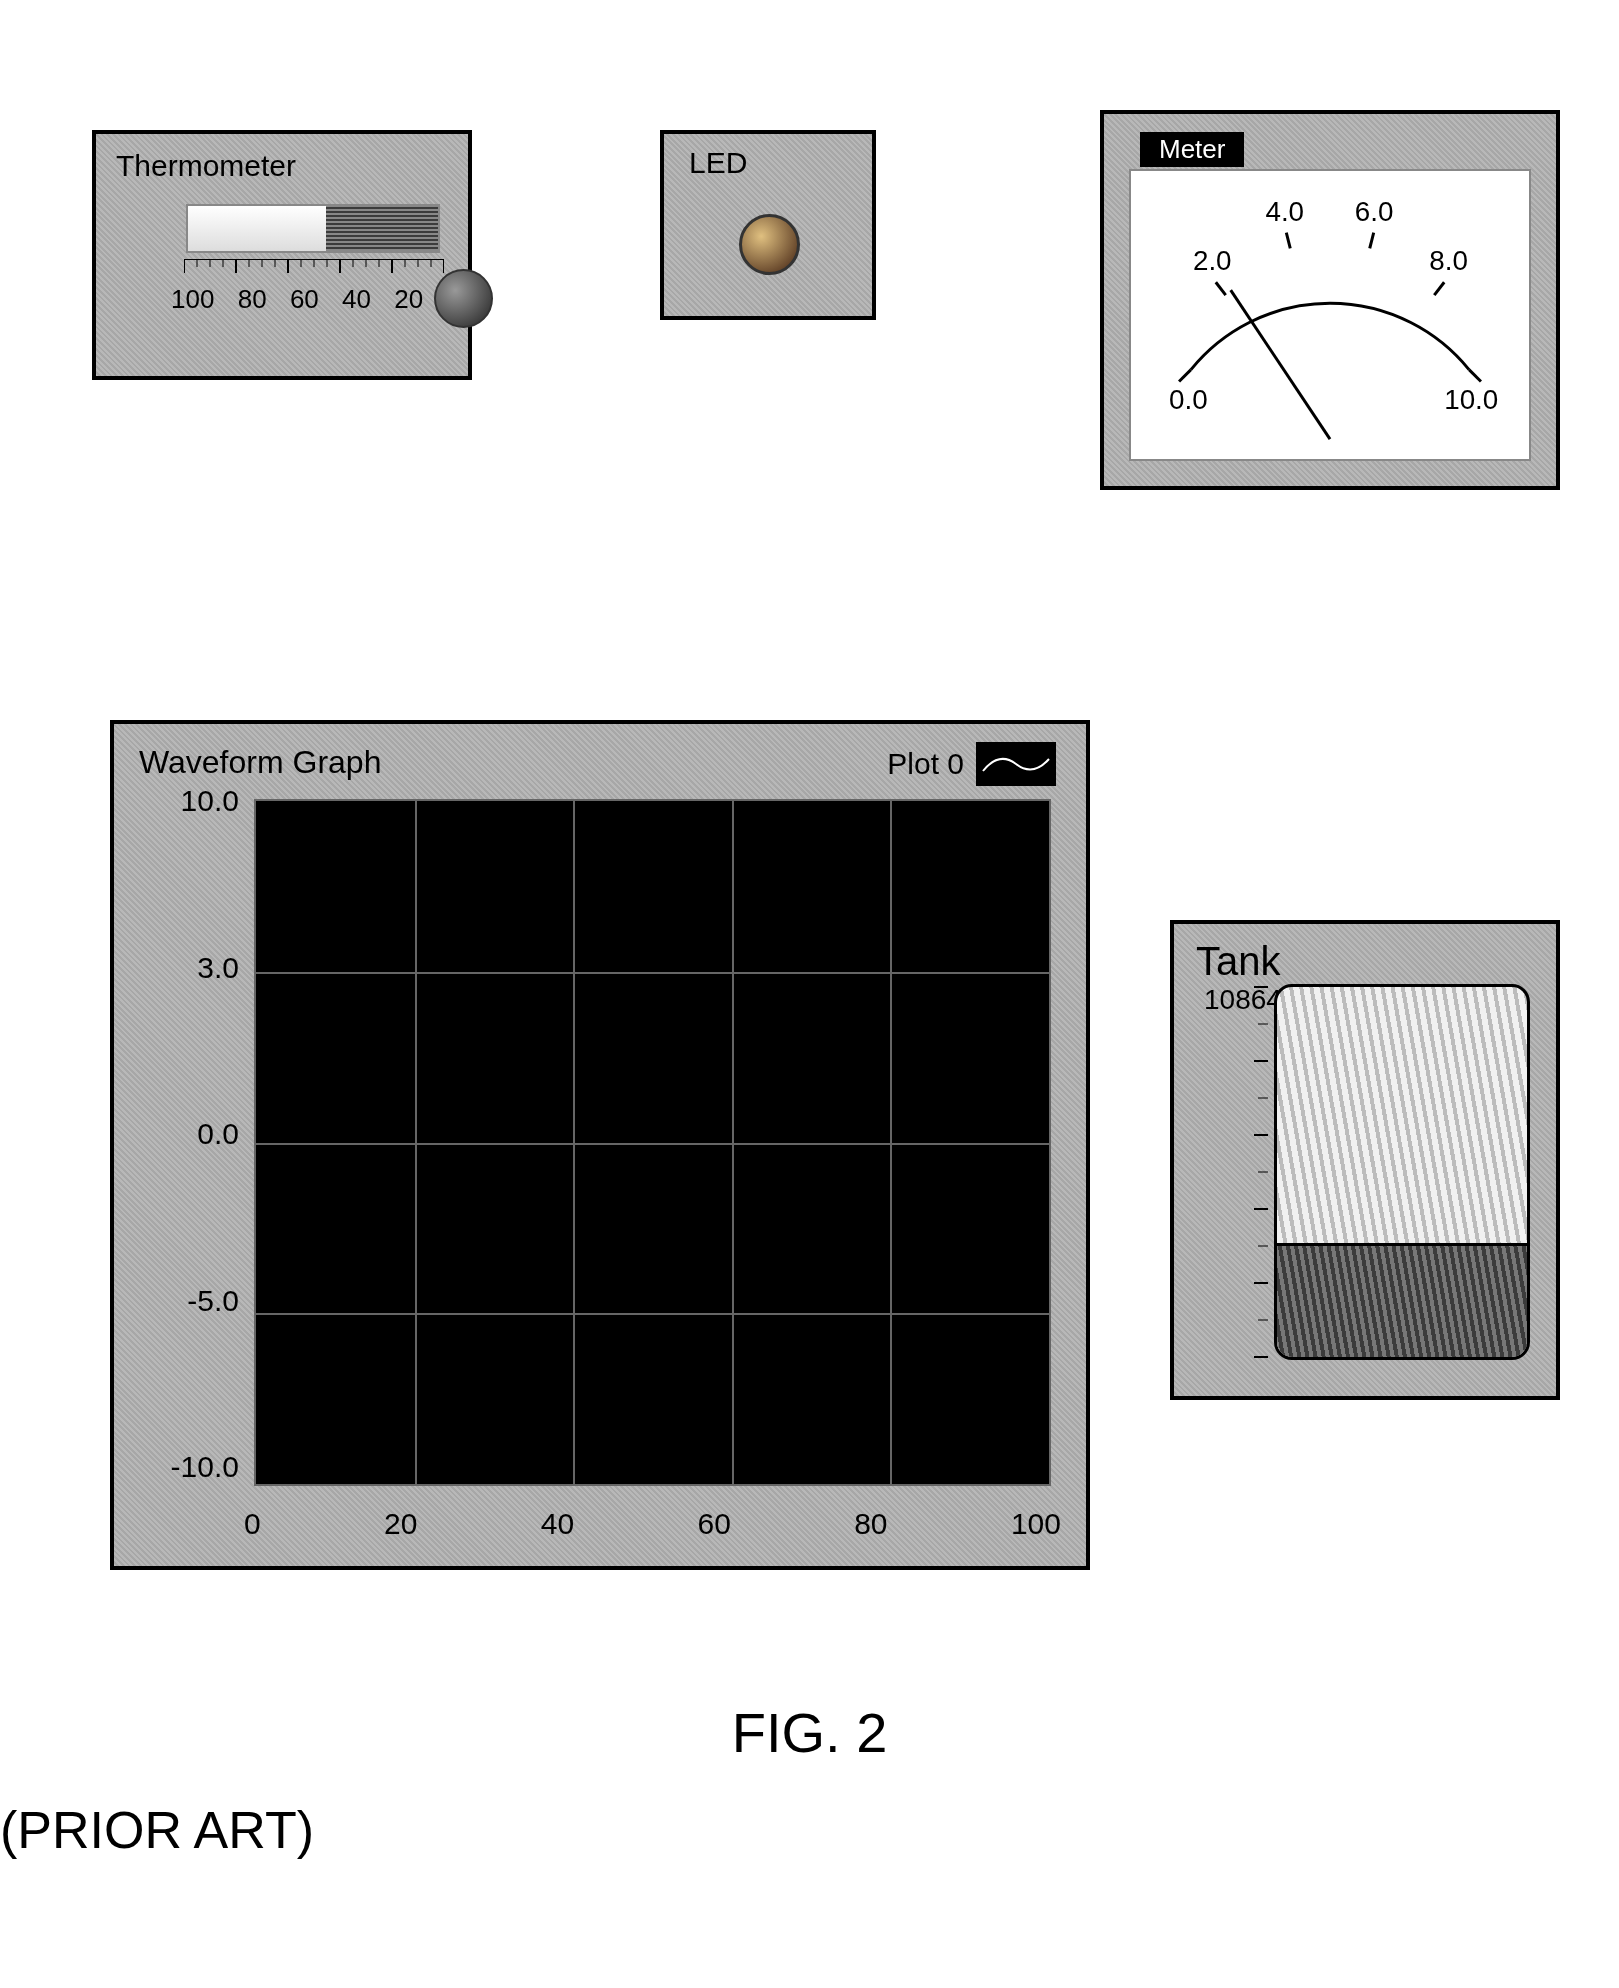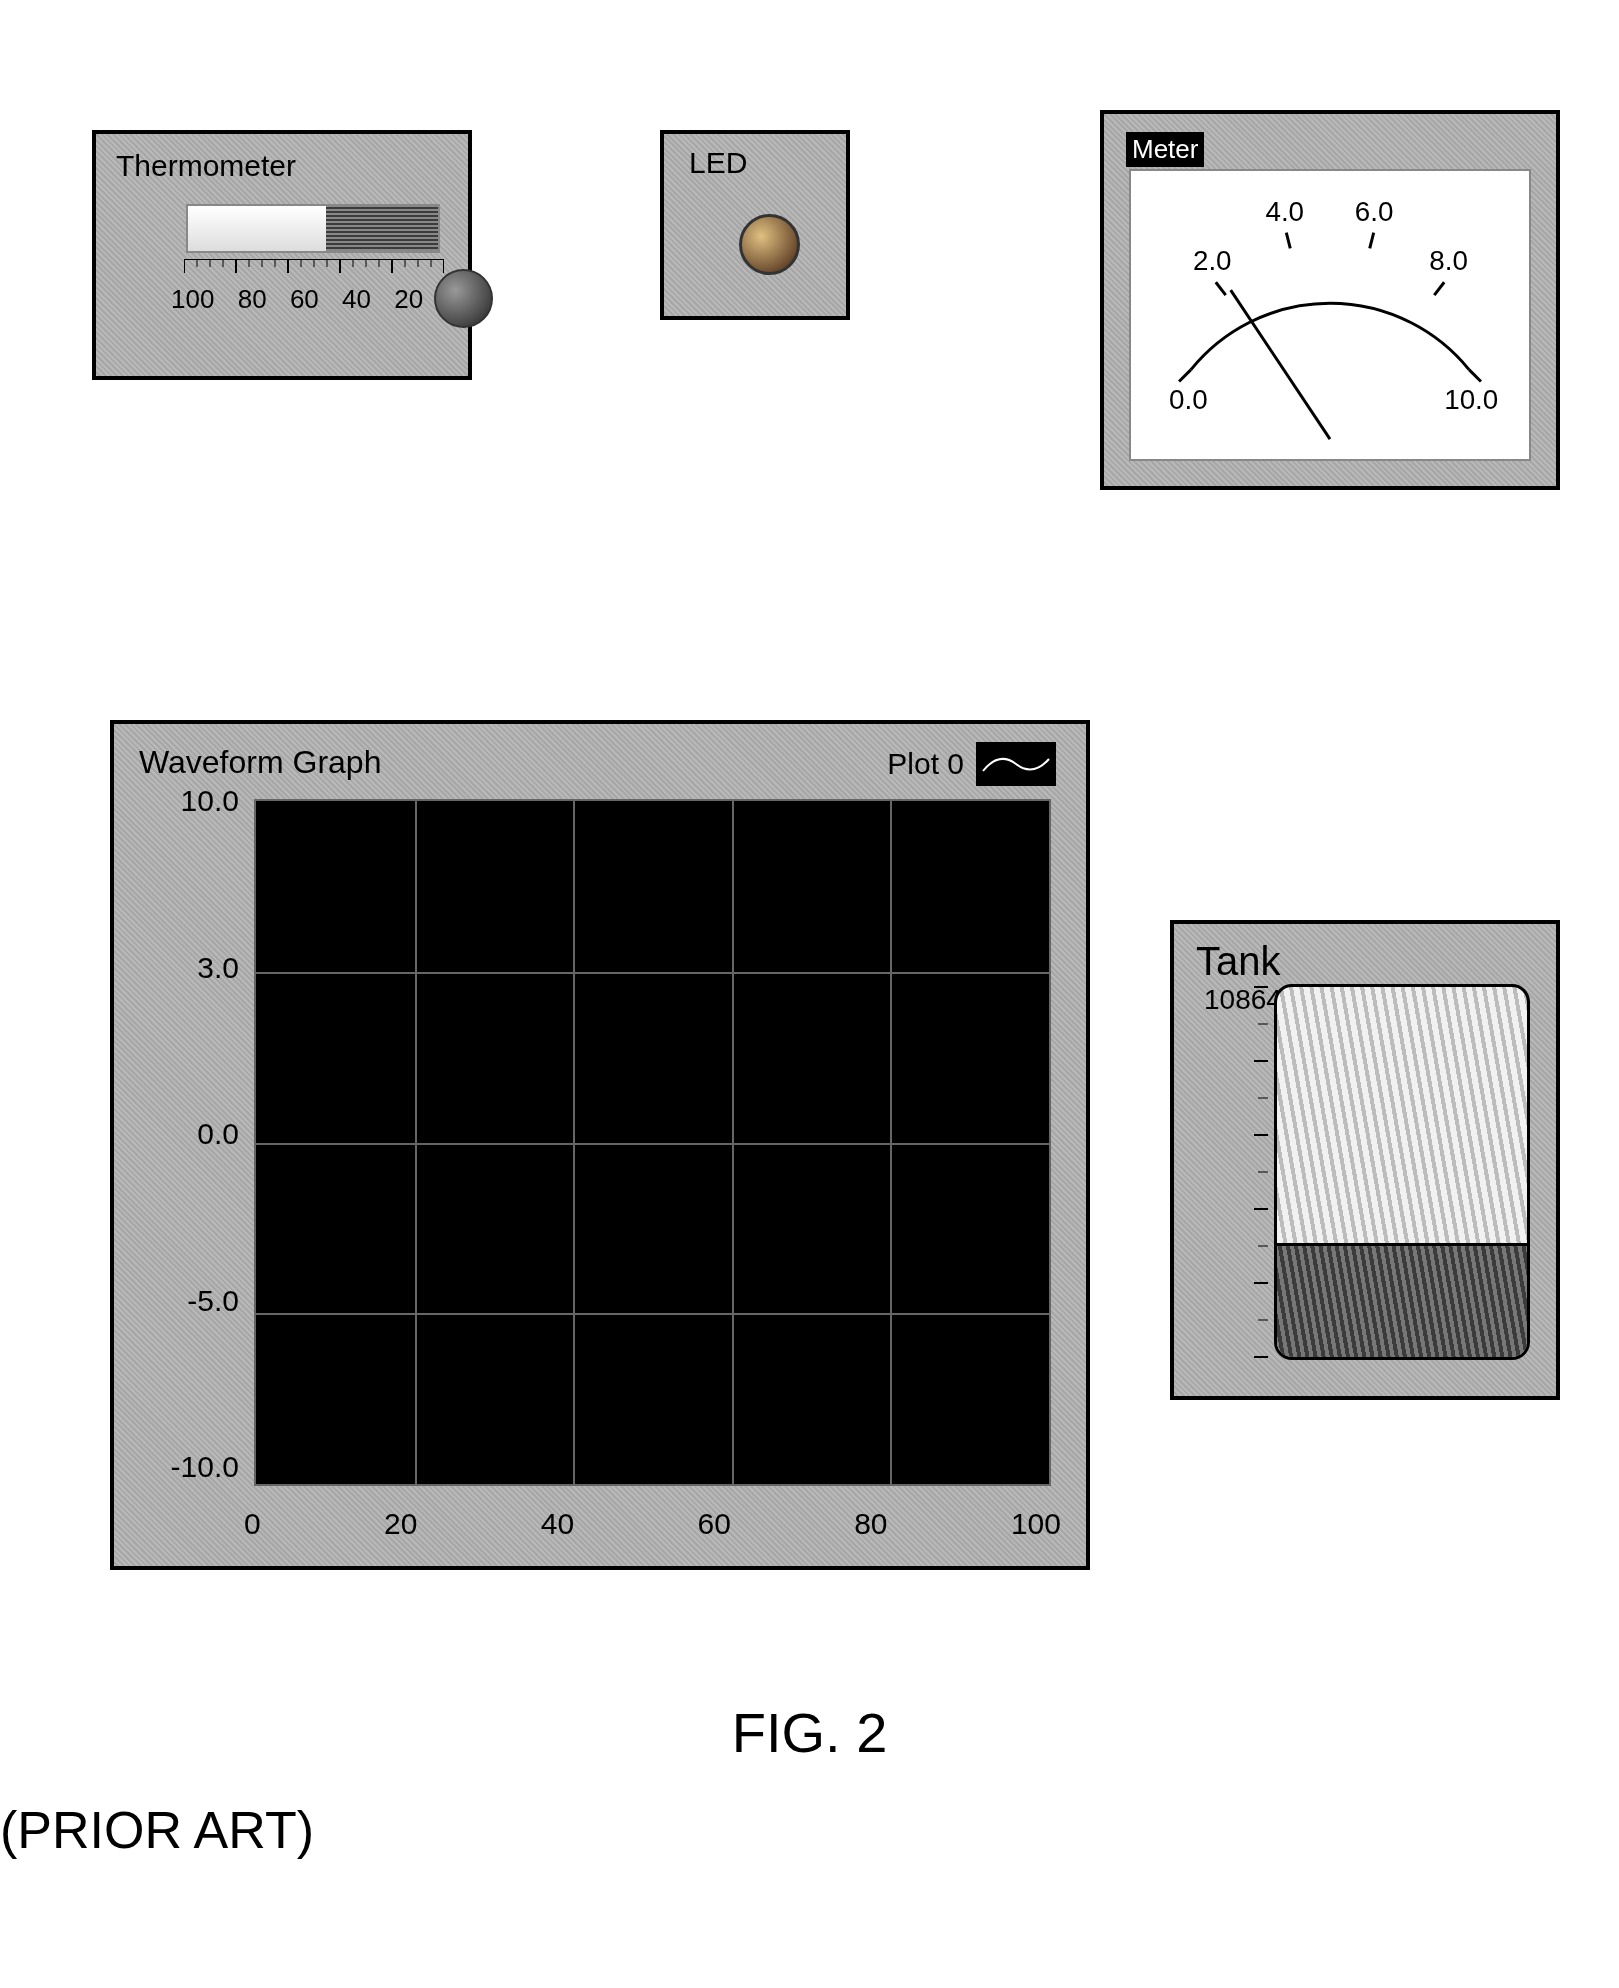--- a/index.html
+++ b/index.html
@@ -51,21 +51,21 @@
     left: 338px; top: 135px;
     width: 55px; height: 55px;
     border-radius: 50%;
     background: radial-gradient(circle at 35% 35%, #999, #222);
     border: 2px solid #333;
   }
 
   
   #led {
     left: 660px; top: 130px;
-    width: 190px; height: 190px;
+    width: 216px; height: 190px;
   }
   #led-label {
     position: absolute;
     left: 25px; top: 12px;
   }
   .led-dot {
     position: absolute;
     left: 75px; top: 80px;
     width: 55px; height: 55px;
     border-radius: 50%;
@@ -73,24 +73,24 @@
     border: 3px solid #333;
   }
 
   
   #meter {
     left: 1100px; top: 110px;
     width: 460px; height: 380px;
   }
   #meter-label {
     position: absolute;
-    left: 22px; top: 18px;
+    left: 36px; top: 18px;
     background: #000;
     color: #fff;
-    padding: 2px 6px;
+    padding: 2px 19px;
     font-size: 26px;
   }
   .meter-face {
     position: absolute;
     left: 25px; top: 55px;
     right: 25px; bottom: 25px;
     background: #fff;
     border: 2px solid #888;
   }
 

